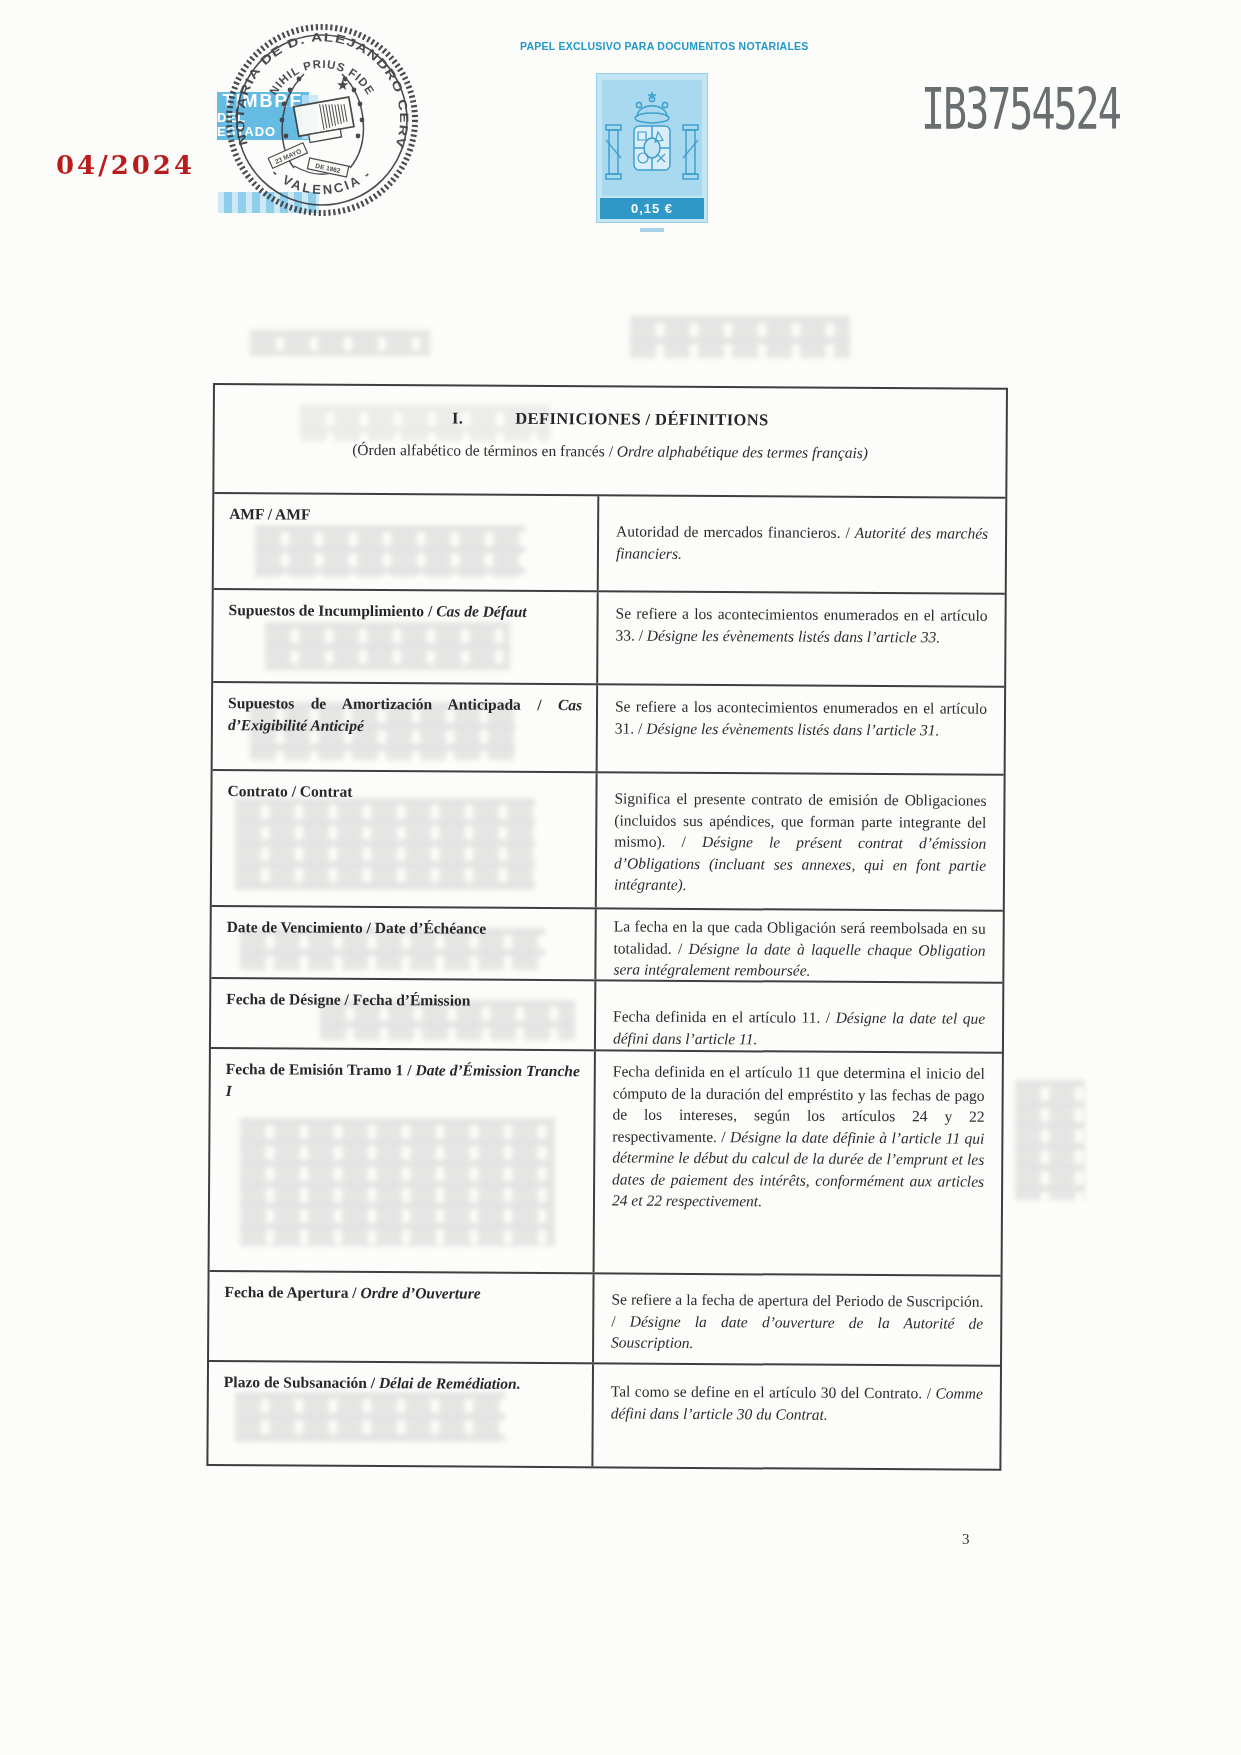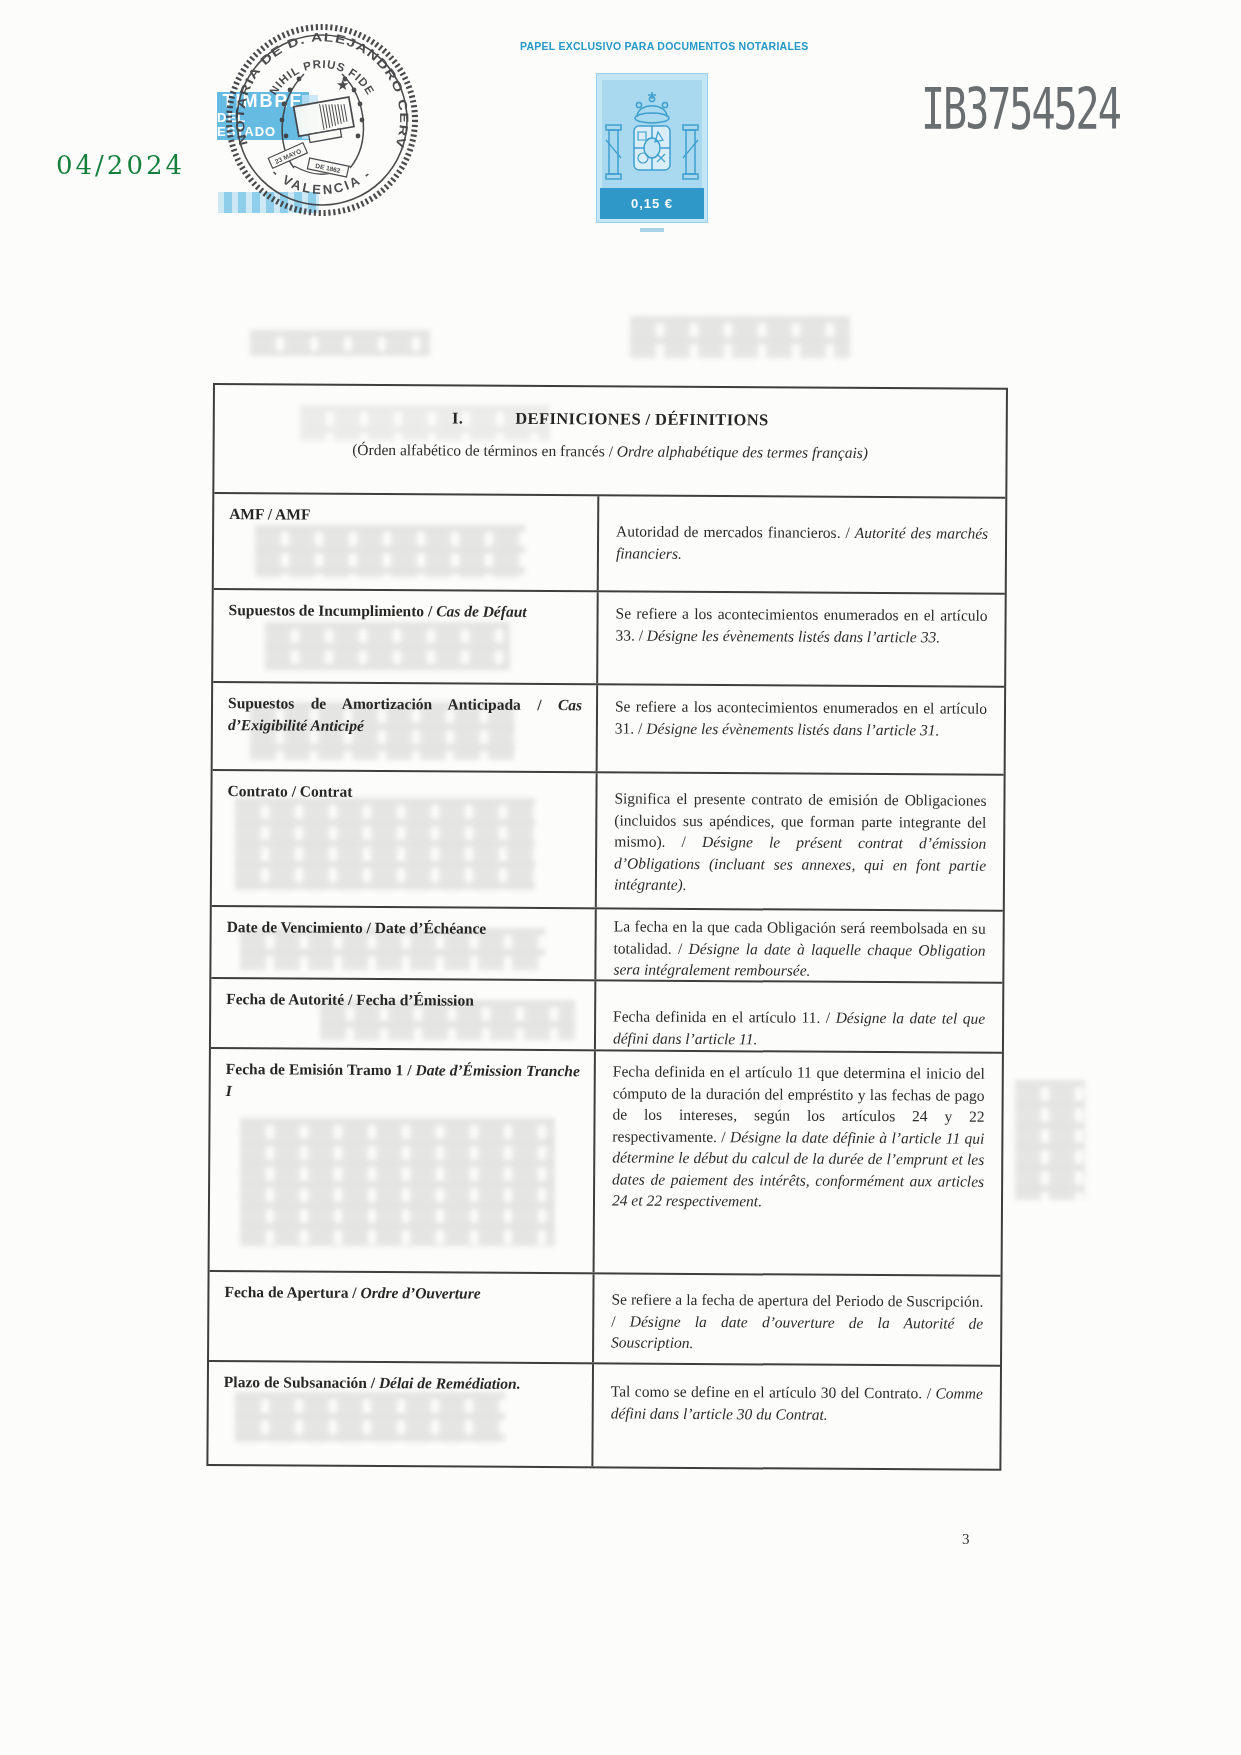--- a/index.html
+++ b/index.html
@@ -4,22 +4,22 @@
 <style>
   html,body{margin:0;padding:0;}
   body{
     width:1241px;height:1755px;position:relative;overflow:hidden;
     background:#fcfcfa;color:#2e2e2e;
     font-family:"Liberation Serif", serif;
   }
   
   .doc-code{
     position:absolute;left:56px;top:150px;
-    font-family:"DejaVu Serif", serif;font-weight:400;
-    font-size:26px;letter-spacing:3px;color:#15803d;
+    font-family:"DejaVu Serif", serif;font-weight:700;
+    font-size:26px;letter-spacing:3px;color:#b91c1c;
   }
   .wm{position:absolute;z-index:1;}
   .wm1{left:217px;top:92px;width:92px;height:48px;background:#4db0e0;opacity:.85;
        display:flex;flex-direction:column;align-items:center;justify-content:center;}
   .wm1 .l1{font-family:"Liberation Sans", sans-serif;font-weight:700;color:#fff;
        font-size:18px;letter-spacing:2px;filter:blur(.6px);line-height:1.05;}
   .wm1 .l2{font-family:"Liberation Sans", sans-serif;font-weight:700;color:#fff;
        font-size:13px;letter-spacing:1px;filter:blur(.6px);line-height:1.1;}
   .wm1b{left:302px;top:95px;width:16px;height:44px;background:#bfe2f3;opacity:.8;}
   .wm2{left:218px;top:192px;width:101px;height:21px;background:#7cc7e9;opacity:.85;
@@ -29,21 +29,21 @@
     position:absolute;left:520px;top:40px;
     font-family:"Liberation Sans", sans-serif;font-size:10.5px;letter-spacing:.25px;
     color:#2499c8;font-weight:700;
   }
   .tax-stamp{
     position:absolute;left:596px;top:73px;width:112px;height:150px;z-index:2;
     background:#c3e5f4;border:1px solid #96cde8;box-sizing:border-box;
   }
   .tax-stamp svg{position:absolute;left:0;top:0;}
   .tax-band{
-    position:absolute;left:3px;right:3px;bottom:3px;height:31px;background:#2f98c9;
+    position:absolute;left:3px;right:3px;bottom:3px;height:21px;background:#2f98c9;
     display:flex;align-items:center;justify-content:center;
     font-family:"Liberation Sans", sans-serif;font-weight:700;font-size:13px;color:#f2fbff;
     letter-spacing:1px;
   }
   .tax-tick{position:absolute;left:640px;top:228px;width:24px;height:4px;background:#9fcfe8;opacity:.9;}
   .serial{
     position:absolute;left:921px;top:76px;
     font-family:"DejaVu Sans Mono", monospace;font-size:40px;letter-spacing:-2px;
     color:#5d6266;transform:scaleY(1.42);transform-origin:top left;opacity:.92;
   }
@@ -229,21 +229,21 @@
     <div class="cell term"><span>Contrato</span><span> / </span><span>Contrat</span></div>
     <div class="cell def"><span>Significa el presente contrato de emisión de Obligaciones (incluidos sus apéndices, que forman parte integrante del mismo).</span><span> / </span><span class="it">Désigne le présent contrat d’émission d’Obligations (incluant ses annexes, qui en font partie intégrante).</span></div>
   </div>
 
   <div class="row r5">
     <div class="cell term"><span>Date de Vencimiento</span><span> / </span><span>Date d’Échéance</span></div>
     <div class="cell def"><span>La fecha en la que cada Obligación será reembolsada en su totalidad.</span><span> / </span><span class="it">Désigne la date à laquelle chaque Obligation sera intégralement remboursée.</span></div>
   </div>
 
   <div class="row r6">
-    <div class="cell term"><span>Fecha de Autorité</span><span> / </span><span>Fecha d’Émission</span></div>
+    <div class="cell term"><span>Fecha de Désigne</span><span> / </span><span>Fecha d’Émission</span></div>
     <div class="cell def"><span>Fecha definida en el artículo 11.</span><span> / </span><span class="it">Désigne la date tel que défini dans l’article 11.</span></div>
   </div>
 
   <div class="row r7">
     <div class="cell term"><span>Fecha de Emisión Tramo 1</span><span> / </span><span class="it">Date d’Émission Tranche I</span></div>
     <div class="cell def"><span>Fecha definida en el artículo 11 que determina el inicio del cómputo de la duración del empréstito y las fechas de pago de los intereses, según los artículos 24 y 22 respectivamente.</span><span> / </span><span class="it">Désigne la date définie à l’article 11 qui détermine le début du calcul de la durée de l’emprunt et les dates de paiement des intérêts, conformément aux articles 24 et 22 respectivement.</span></div>
   </div>
 
   <div class="row r8">
     <div class="cell term"><span>Fecha de Apertura</span><span> / </span><span class="it">Ordre d’Ouverture</span></div>

